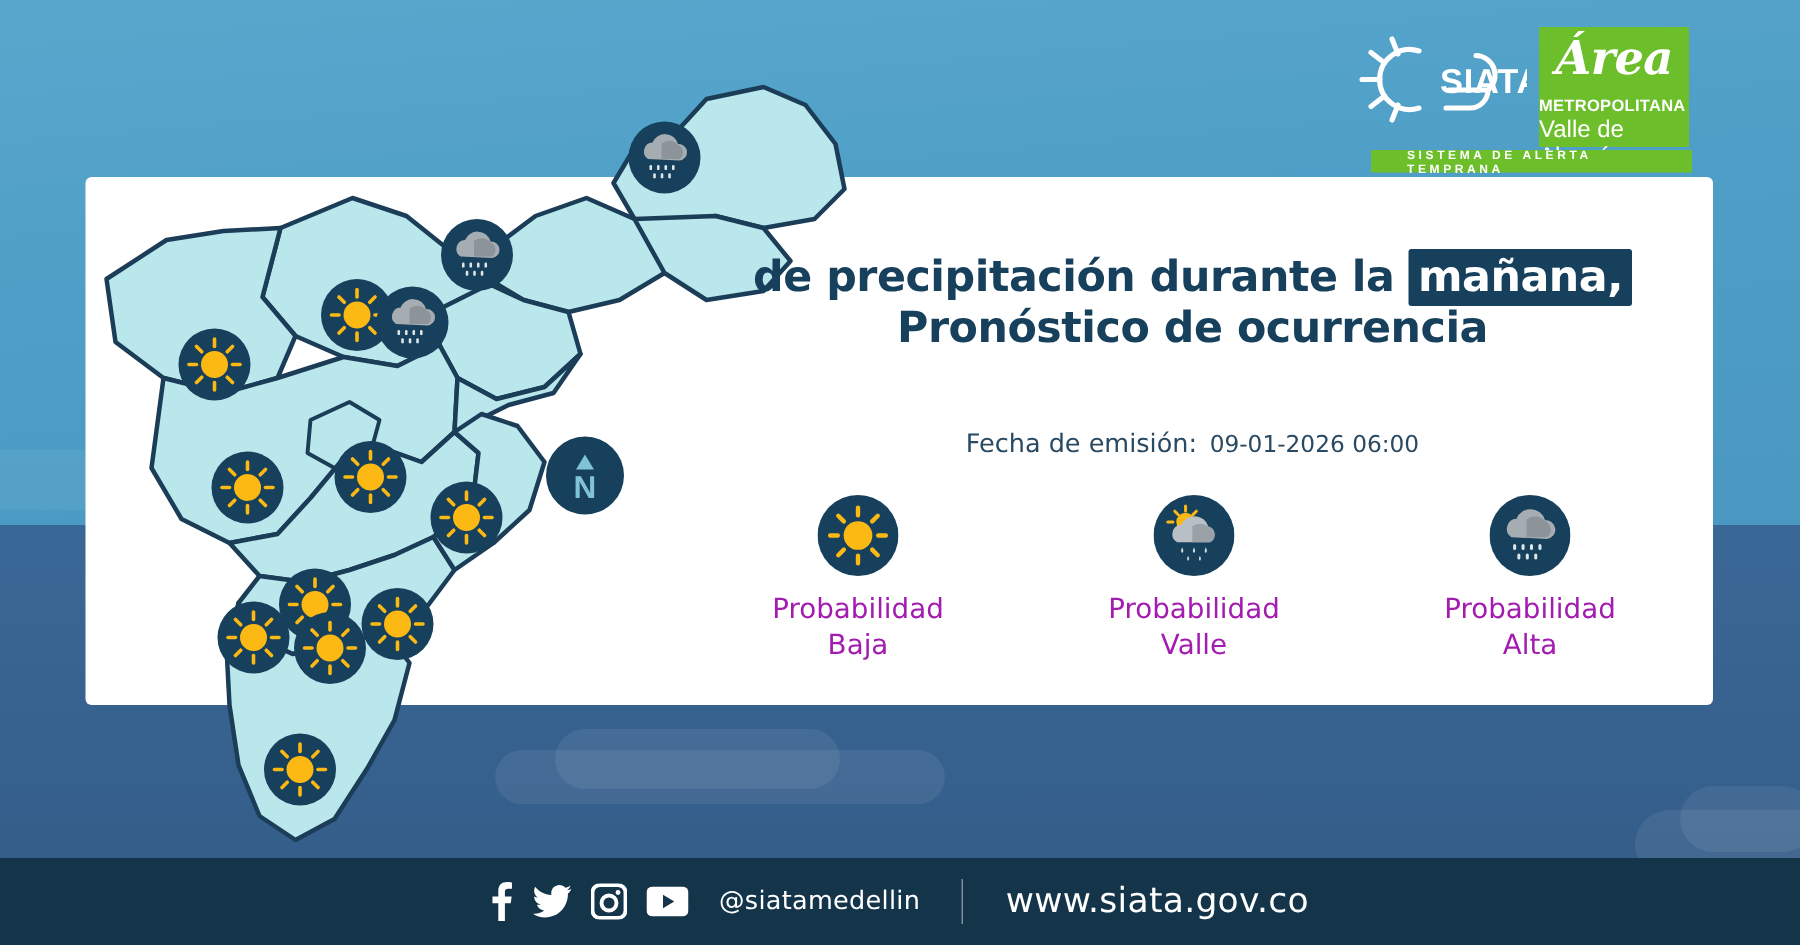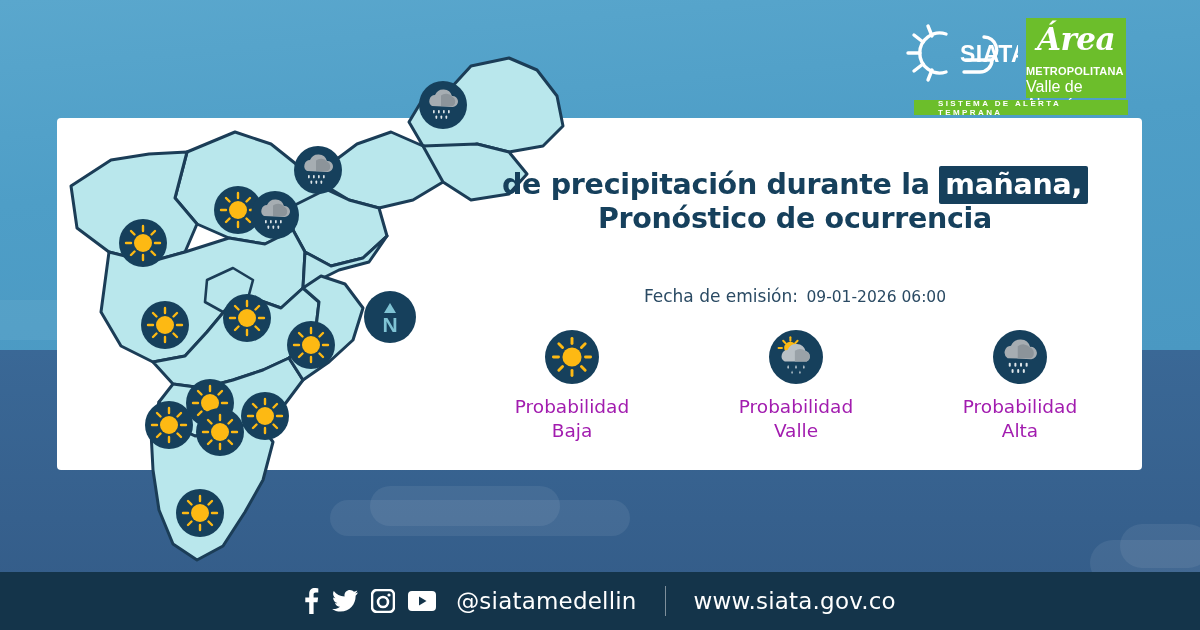--- a/index.html
+++ b/index.html
@@ -37,21 +37,21 @@
   
   .footer {
     position:absolute; left:0; bottom:0; width:1200px; height:58px;
     background:#14344a;
     display:flex; align-items:center; justify-content:center; gap:0px;
   }
   .footer-inner { display:flex; align-items:center; }
   .social-icons { display:flex; align-items:center; gap:13px; margin-right:20px; }
   .social-icons svg { display:block; }
   .handle {
-    color:#ffffff; font-size:23px; letter-spacing:0.2px;
+    color:#ffffff; font-size:17px; letter-spacing:0.2px;
     font-family:"DejaVu Sans", sans-serif; font-weight:400;
   }
   .divider {
     width:1px; height:30px; background:rgba(255,255,255,0.45);
     margin:0 28px;
   }
   .site {
     color:#ffffff; font-size:23px; letter-spacing:0.2px;
     font-family:"DejaVu Sans", sans-serif; font-weight:400;
   }

